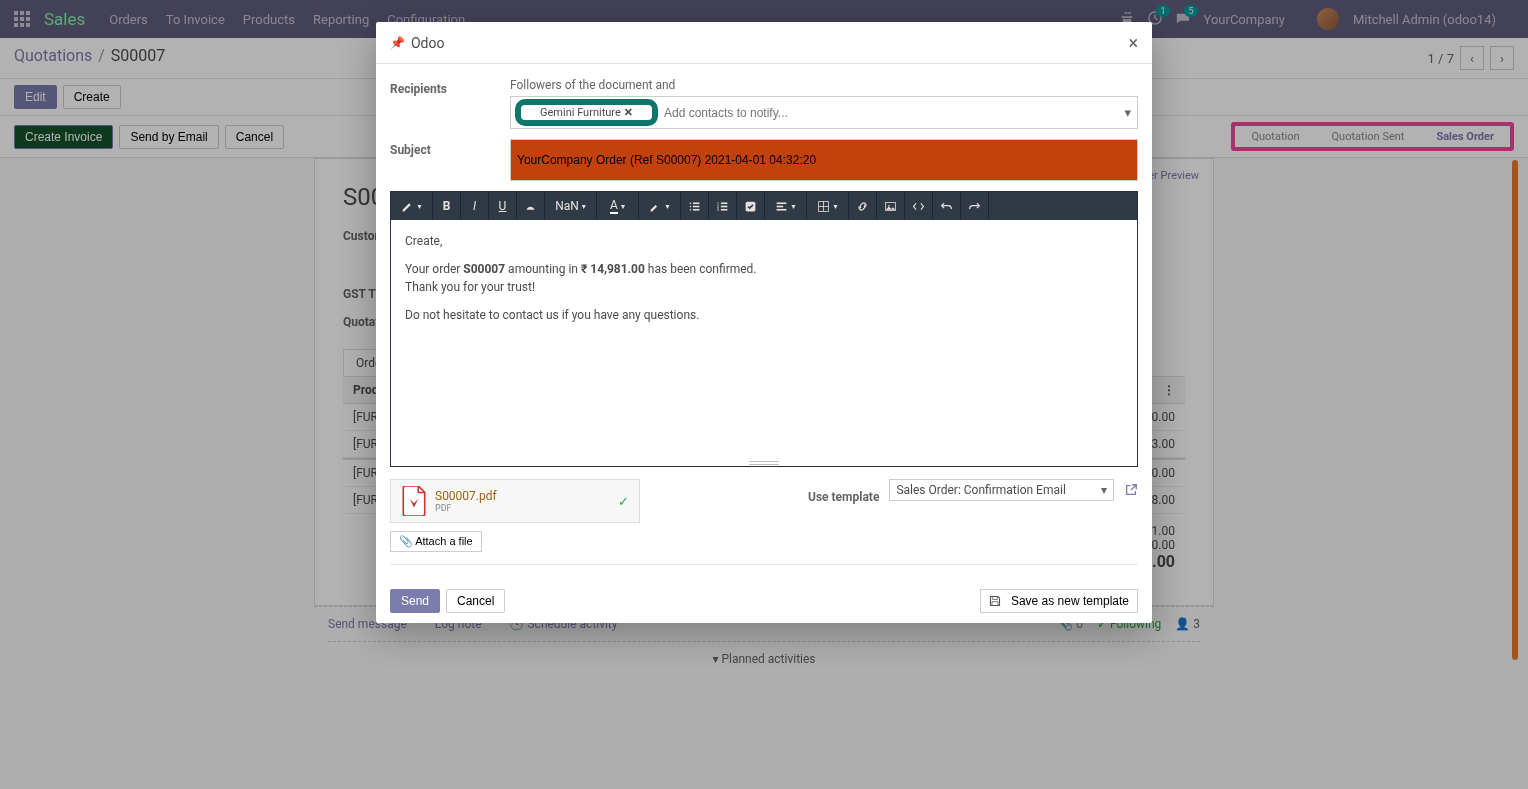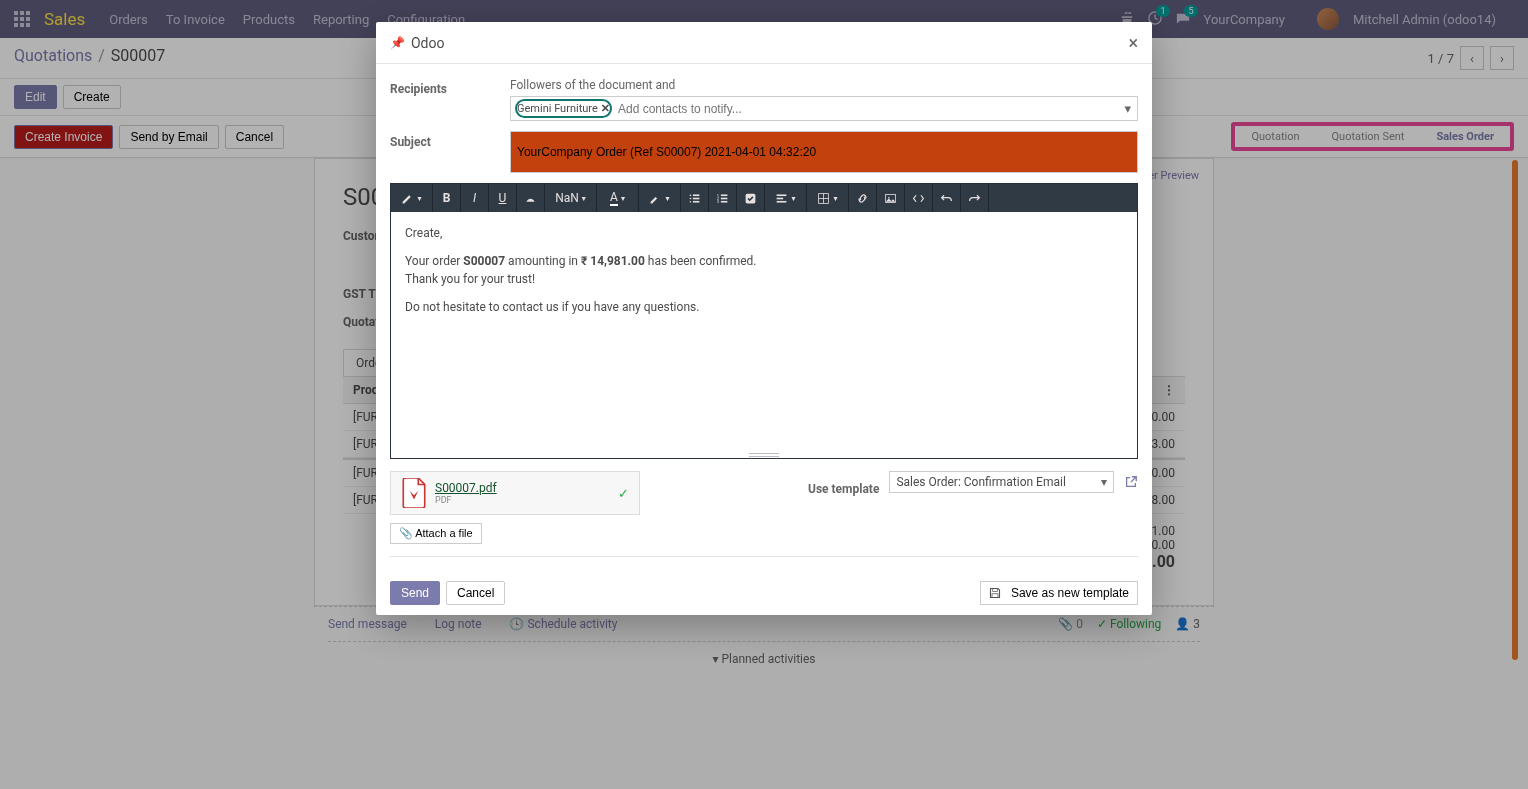--- a/index.html
+++ b/index.html
@@ -2,42 +2,42 @@
 <html><head>
 <meta charset="utf-8">
 <style>
 * { box-sizing: border-box; margin: 0; padding: 0; }
 body { font-family: -apple-system, BlinkMacSystemFont, "Segoe UI", Roboto, "Helvetica Neue", Arial, sans-serif; font-size: 13px; color: #4c4c4c; background: #f9f9f9; overflow: hidden; }
 
 
 .top-nav { background: #5f5e7e; height: 38px; display: flex; align-items: center; color: #d4d1e0; padding: 0 14px; }
 .top-nav .apps-icon { width: 16px; height: 16px; margin-right: 14px; cursor: pointer; }
 .top-nav .apps-icon svg { fill: #c9c6d8; }
-.top-nav .brand { color: #fde047; font-size: 17px; font-weight: 400; margin-right: 24px; }
+.top-nav .brand { color: #86efac; font-size: 17px; font-weight: 400; margin-right: 24px; }
 .top-nav .menu-item { color: #c6c2d6; font-size: 13px; margin-right: 18px; cursor: pointer; }
 .top-nav .spacer { flex: 1; }
 .right-group { display: flex; align-items: center; gap: 14px; }
 .right-icon { color: #c6c2d6; cursor: pointer; position: relative; }
 .badge { position: absolute; top: -6px; right: -8px; background: #00a09d; color: #fff; font-size: 9px; border-radius: 8px; padding: 1px 4px; }
 .avatar { width: 22px; height: 22px; border-radius: 50%; background: linear-gradient(135deg, #d38b5d, #8b5a3c); display: inline-block; }
 
 
 .crumb-row { background: #fff; padding: 8px 14px; display: flex; align-items: flex-start; border-bottom: 1px solid #e5e5e5; }
 .crumb-row .crumb { color: #7c7bad; font-size: 16px; cursor: pointer; }
 .crumb-row .crumb-sep { margin: 0 6px; color: #999; font-size: 16px; }
 .crumb-row .crumb-active { color: #4c4c4c; font-size: 16px; }
 .crumb-row .spacer { flex: 1; }
 .pager { display: flex; align-items: center; gap: 6px; color: #666; }
 .pager-btn { border: 1px solid #ccc; background: #fff; width: 24px; height: 24px; display: flex; align-items: center; justify-content: center; cursor: pointer; }
 
 
 .action-row { background: #fff; padding: 6px 14px; display: flex; align-items: center; gap: 6px; border-bottom: 1px solid #e5e5e5; }
 .btn { border: 1px solid #ccc; background: #fff; padding: 4px 10px; font-size: 12px; cursor: pointer; border-radius: 2px; }
 .btn-primary { background: #7c7bad; color: #fff; border-color: #7c7bad; }
-.btn-highlight { background: #b91c1c; color: #fff; border-color: #7c7bad; }
+.btn-highlight { background: #14532d; color: #fff; border-color: #7c7bad; }
 .status-steps { display: flex; border: 4px solid #ec4899; border-radius: 3px; overflow: hidden; margin-left: auto; }
 .status-step { padding: 4px 16px; font-size: 11px; color: #888; position: relative; }
 .status-step.active { color: #7c7bad; font-weight: bold; }
 
 
 .form-area { display: flex; justify-content: center; padding: 0; }
 .form-sheet { background: #fff; width: 900px; border: 1px solid #ddd; padding: 24px 28px; }
 .form-title { font-size: 24px; color: #4c4c4c; margin-bottom: 18px; }
 .form-label { font-weight: bold; font-size: 12px; color: #666; margin-bottom: 14px; }
 .form-tabs { border-bottom: 1px solid #ddd; margin-top: 20px; }
@@ -59,21 +59,21 @@
 .modal-header { padding: 10px 14px; border-bottom: 1px solid #e5e5e5; display: flex; align-items: center; }
 .modal-header .pin { color: #7c7bad; margin-right: 6px; font-size: 12px; }
 .modal-header .title { font-size: 14px; color: #4c4c4c; }
 .modal-header .close { margin-left: auto; cursor: pointer; color: #666; font-size: 18px; }
 .modal-body { padding: 14px; overflow: auto; }
 .form-row { display: flex; margin-bottom: 10px; }
 .form-row .lbl { width: 120px; font-weight: bold; color: #666; font-size: 12px; padding-top: 4px; }
 .form-row .fld { flex: 1; }
 .recipients-text { font-size: 12px; color: #666; margin-bottom: 4px; }
 .tag-input { border: 1px solid #ccc; padding: 2px 4px; display: flex; align-items: center; gap: 4px; position: relative; }
-.tag { border: 2px solid #0f766e; border-radius: 10px; padding: 1px 0; font-size: 11px; display: flex; align-items: center; gap: 3px; justify-content: space-between; }
+.tag { border: 6px solid #0f766e; border-radius: 10px; padding: 1px 19px; font-size: 11px; display: flex; align-items: center; gap: 3px; justify-content: space-between; }
 .tag-x { cursor: pointer; font-weight: bold; }
 .tag-input input { border: none; outline: none; flex: 1; font-size: 12px; padding: 2px; }
 .tag-caret { position: absolute; right: 6px; color: #666; cursor: pointer; }
 .subject-input { width: 100%; border: 1px solid #ccc; padding: 13px 6px; font-size: 12px; background: #c2410c; }
 
 
 .editor-wrap { border: 1px solid #28313b; margin-top: 10px; }
 .ed-toolbar { background: #2f3a44; display: flex; flex-wrap: wrap; align-items: center; }
 .ed-btn { width: 28px; height: 28px; display: flex; align-items: center; justify-content: center; color: #e7e0e0; cursor: pointer; border-right: 1px solid #1f262d; font-size: 12px; }
 .ed-btn.wide { width: 42px; }
@@ -83,21 +83,21 @@
 
 .editor-body { padding: 12px 14px; min-height: 240px; font-size: 12px; color: #4c4c4c; line-height: 1.5; }
 .editor-body p { margin-bottom: 10px; }
 .resize-handle { height: 6px; display: flex; align-items: center; justify-content: center; cursor: ns-resize; }
 .resize-handle::before { content: ""; width: 30px; height: 2px; border-top: 1px solid #bbb; border-bottom: 1px solid #bbb; }
 
 .attach-row { display: flex; gap: 20px; padding: 12px 0; border-bottom: 1px solid #e5e5e5; }
 .attach-left { flex: 1; }
 .attachment { border: 1px solid #ddd; background: #f7f7f7; display: flex; align-items: center; padding: 6px 10px; width: 250px; gap: 8px; margin-bottom: 8px; }
 .pdf-icon { width: 26px; height: 30px; }
-.attach-info .name { font-size: 12px; color: #14532d; text-decoration: underline; }
+.attach-info .name { font-size: 12px; color: #a16207; }
 .attach-info .type { font-size: 9px; color: #888; text-transform: uppercase; }
 .attach-check { margin-left: auto; color: #28a745; }
 .attach-btn { border: 1px solid #ccc; padding: 3px 8px; font-size: 11px; background: #fff; cursor: pointer; }
 .template-section { width: 330px; display: flex; gap: 10px; align-items: flex-start; }
 .template-section .tlbl { font-weight: bold; font-size: 12px; color: #666; white-space: nowrap; padding-top: 4px; margin-top: 7px; }
 .template-select { flex: 1; border: 1px solid #ccc; padding: 3px 6px; font-size: 12px; background: #fff; cursor: pointer; position: relative; }
 .template-select::after { content: "▾"; position: absolute; right: 6px; color: #666; }
 .ext-icon { color: #7c7bad; cursor: pointer; margin-top: 4px; }
 
 .modal-footer { padding: 10px 14px; display: flex; align-items: center; gap: 6px; }

